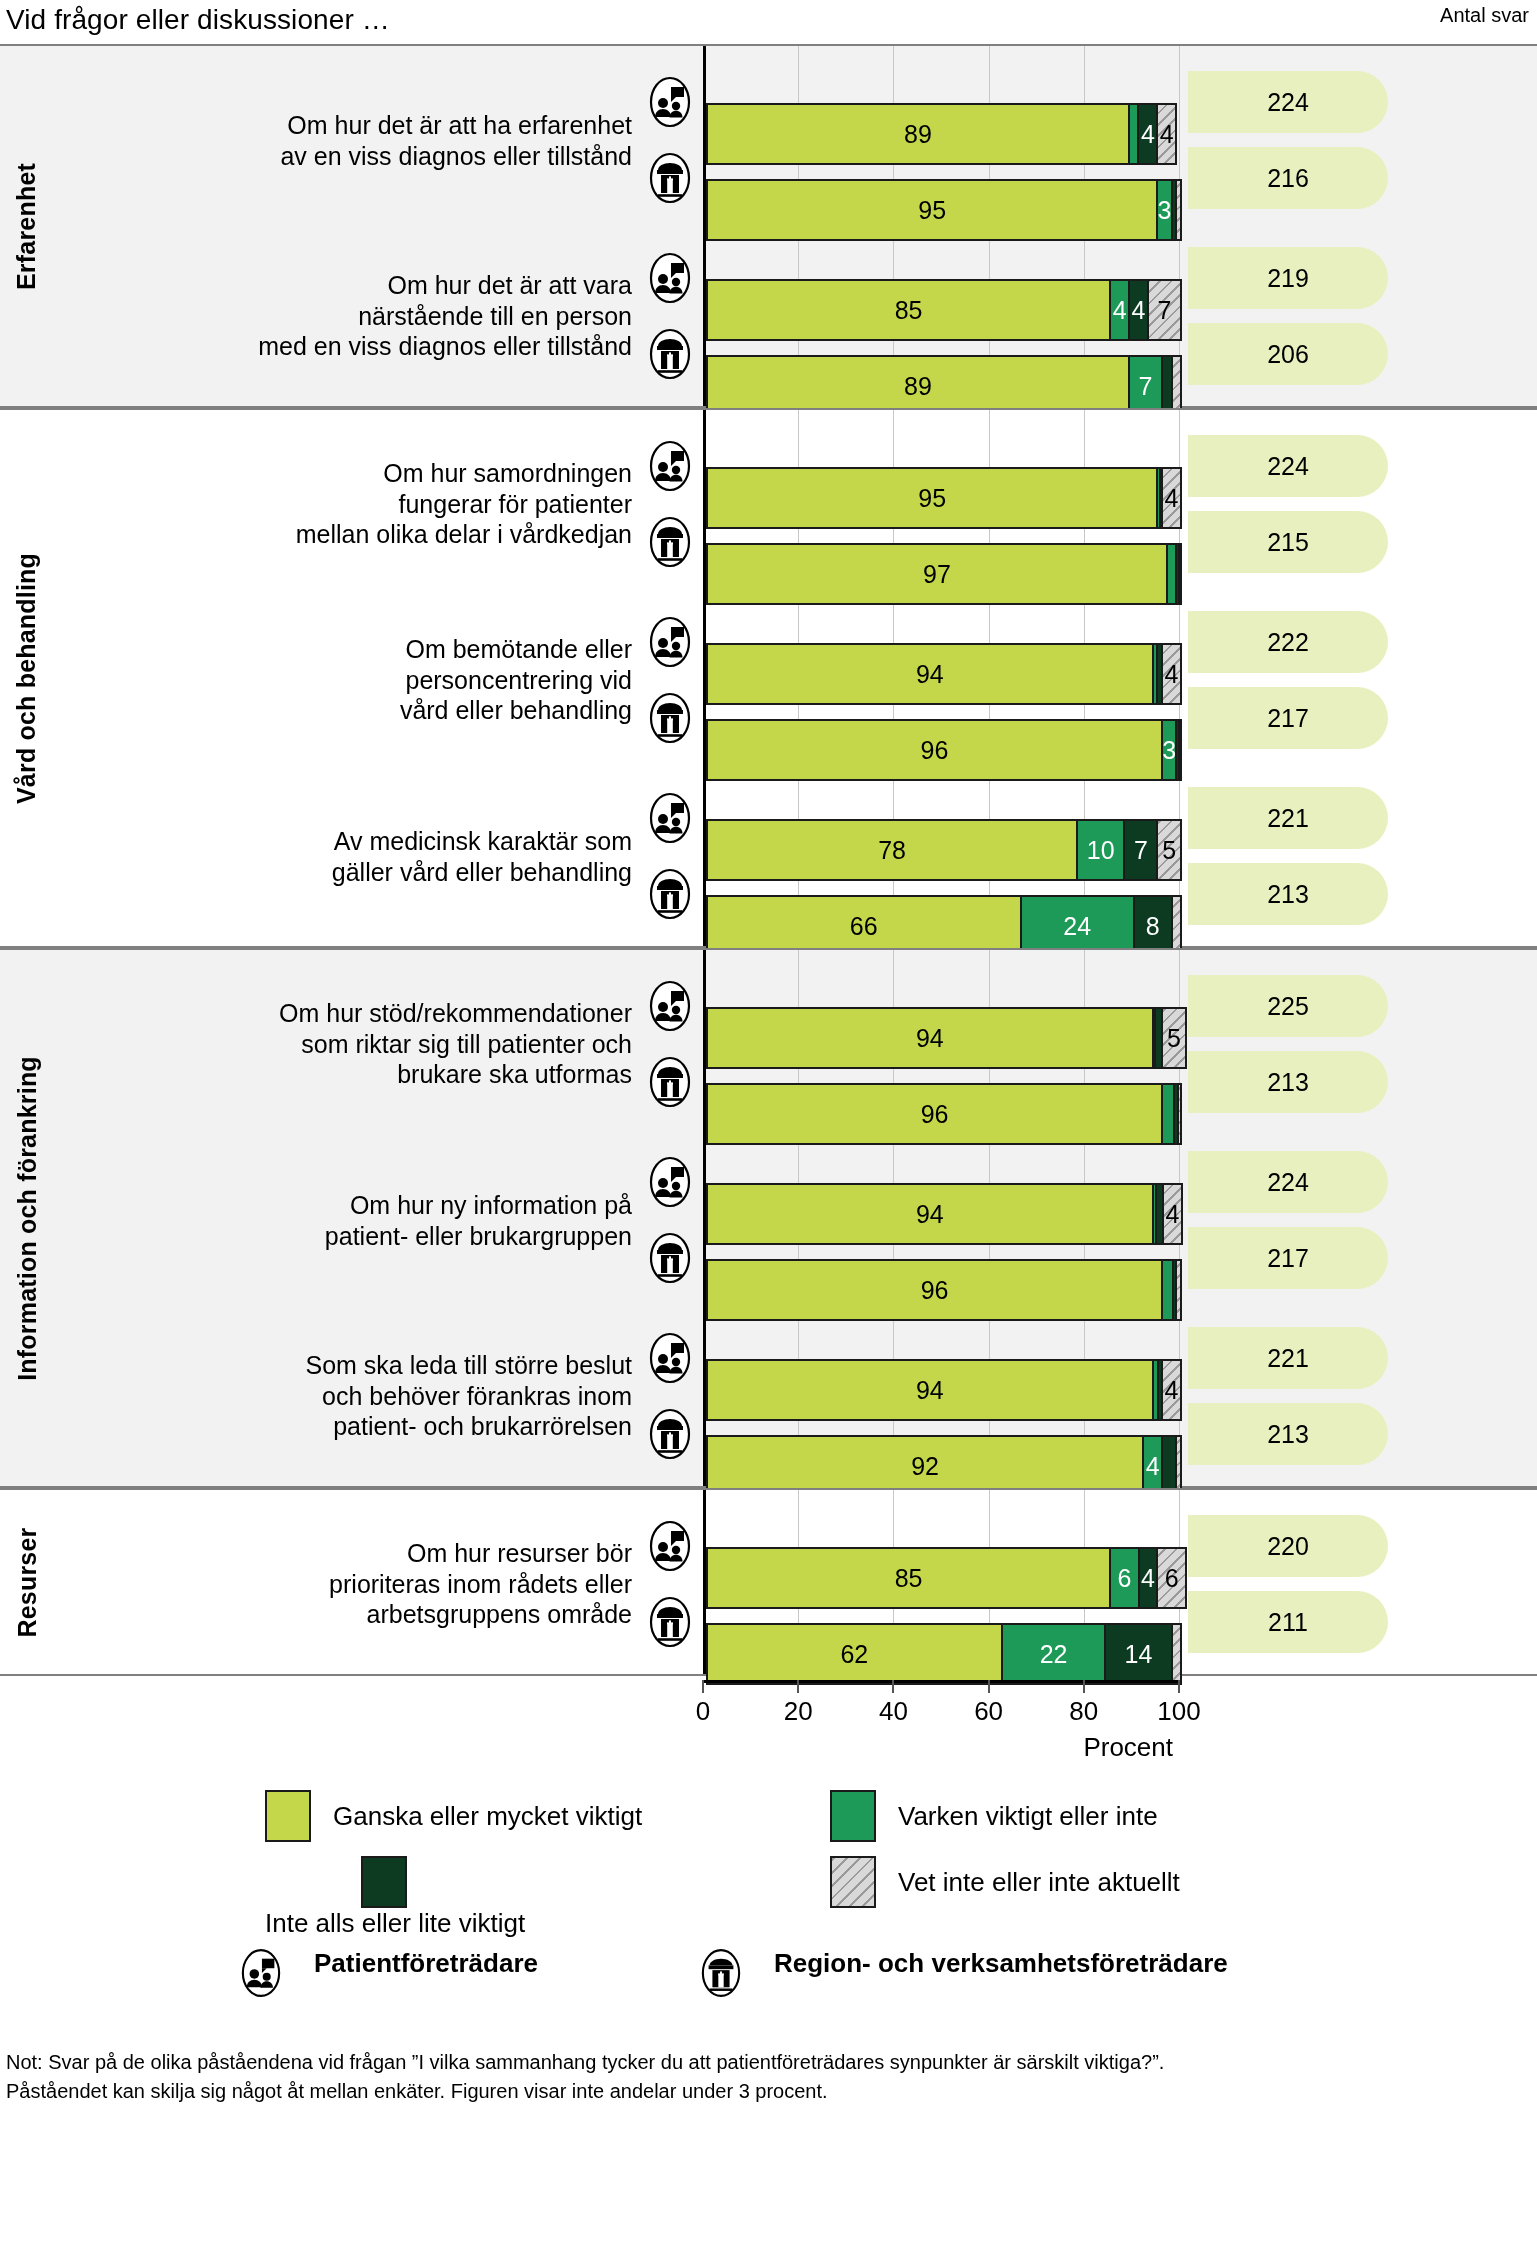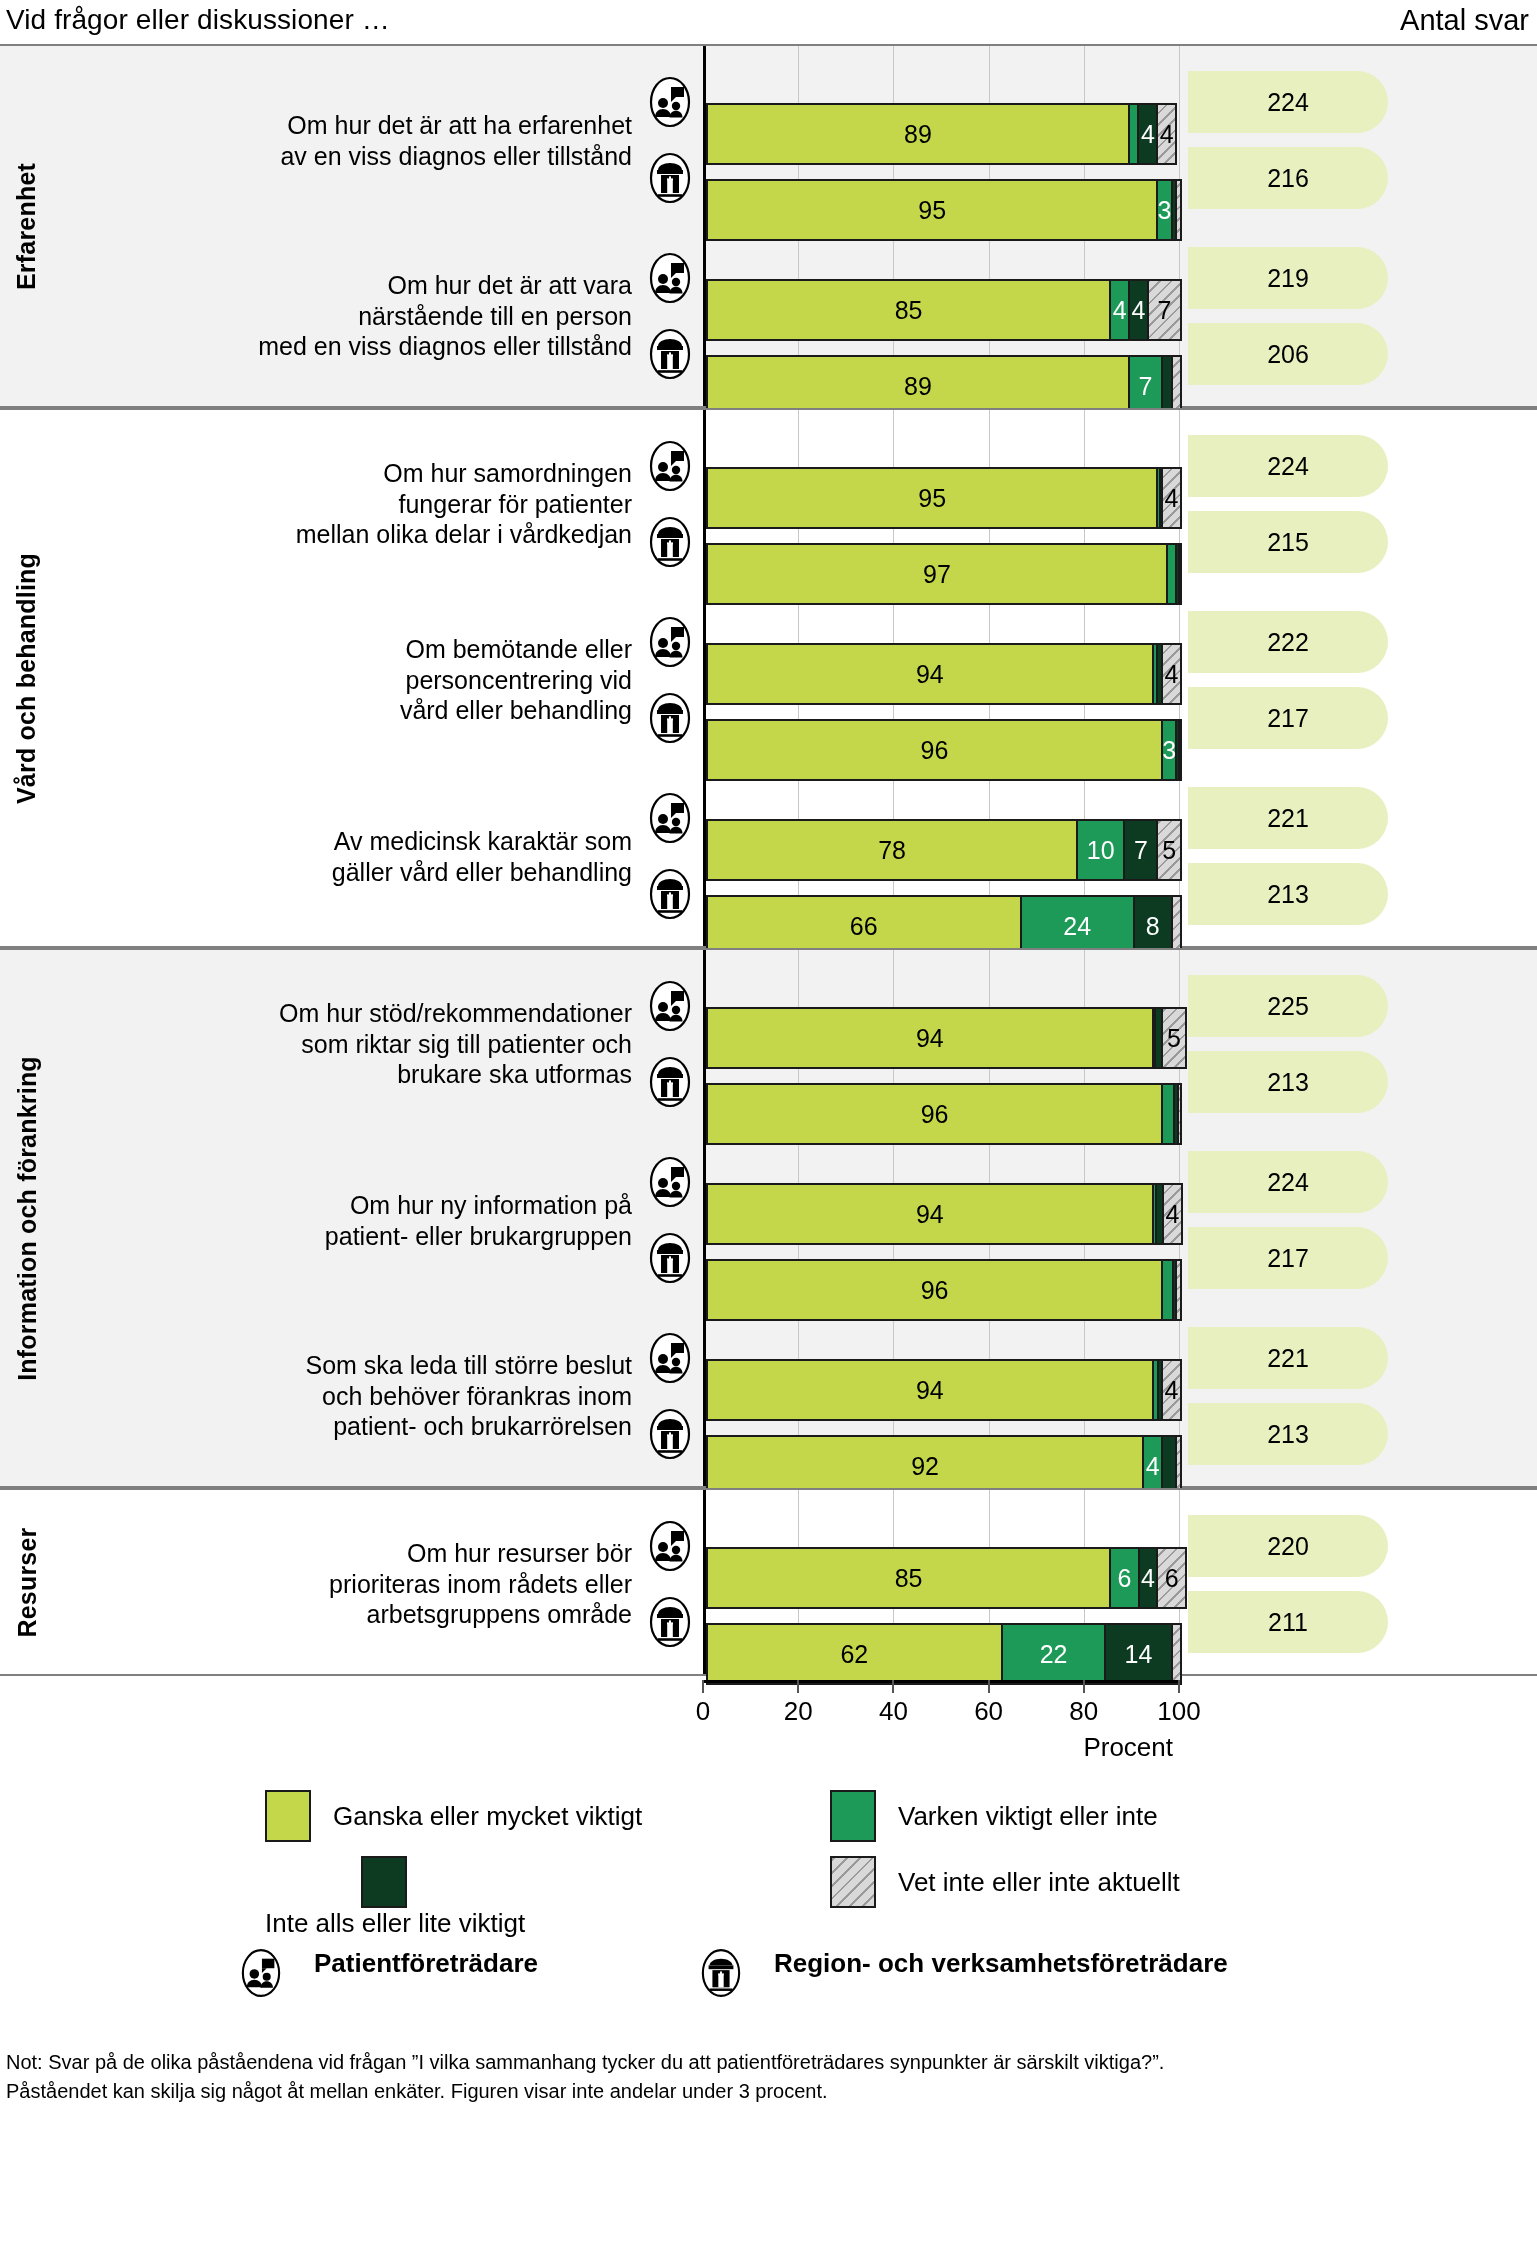--- a/index.html
+++ b/index.html
@@ -7,21 +7,21 @@
   body{
     width:1537px;height:2263px;background:#ffffff;
     font-family:"Liberation Sans", sans-serif;
     color:#000;position:relative;overflow:hidden;
   }
   .chart{position:relative;width:1537px;height:2263px;}
 
   
   .top-head{position:absolute;left:0;top:0;width:1537px;height:44px;}
   .top-head .q{position:absolute;left:6px;top:4px;font-size:28px;letter-spacing:.1px;}
-  .top-head .a{position:absolute;right:8px;top:4px;font-size:29px;text-align:center;}
+  .top-head .a{position:absolute;right:8px;top:4px;font-size:20px;text-align:center;}
 
   
   .sections{position:absolute;left:0;top:44px;width:1537px;}
   .section{position:relative;width:1537px;box-sizing:border-box;}
   .section.shaded{background:#f2f2f2;border-top:2px solid #808080;border-bottom:2px solid #808080;}
   .section.plain{background:#ffffff;border-top:2px solid #808080;border-bottom:2px solid #808080;}
 
   
   .grp-title{
     position:absolute;left:10px;top:0;height:100%;width:34px;

